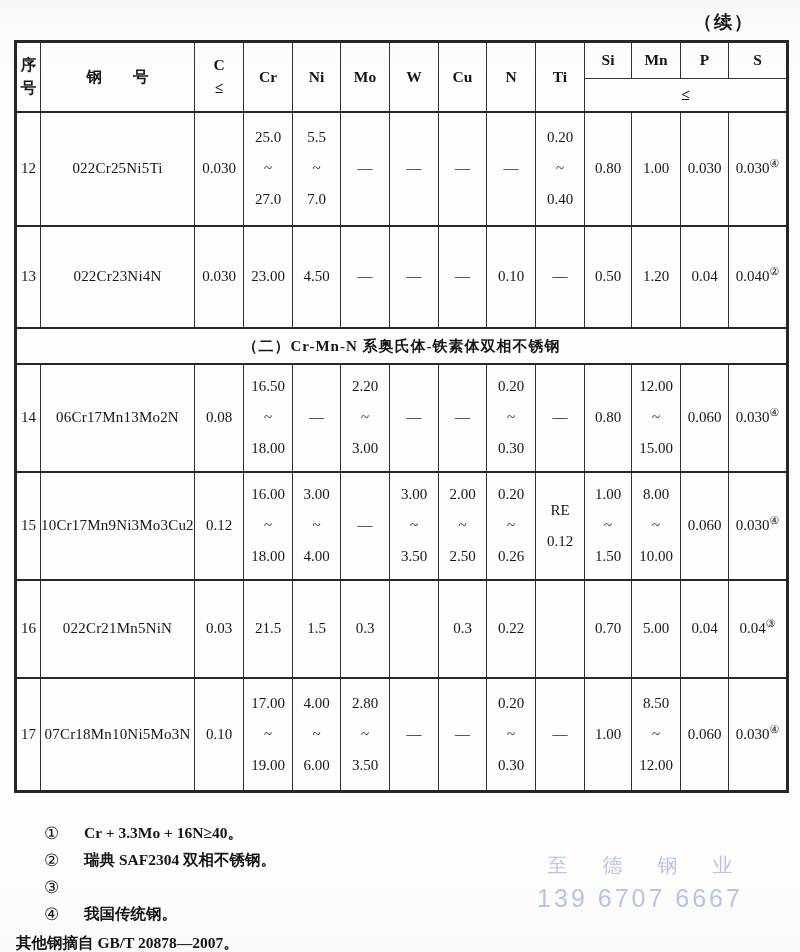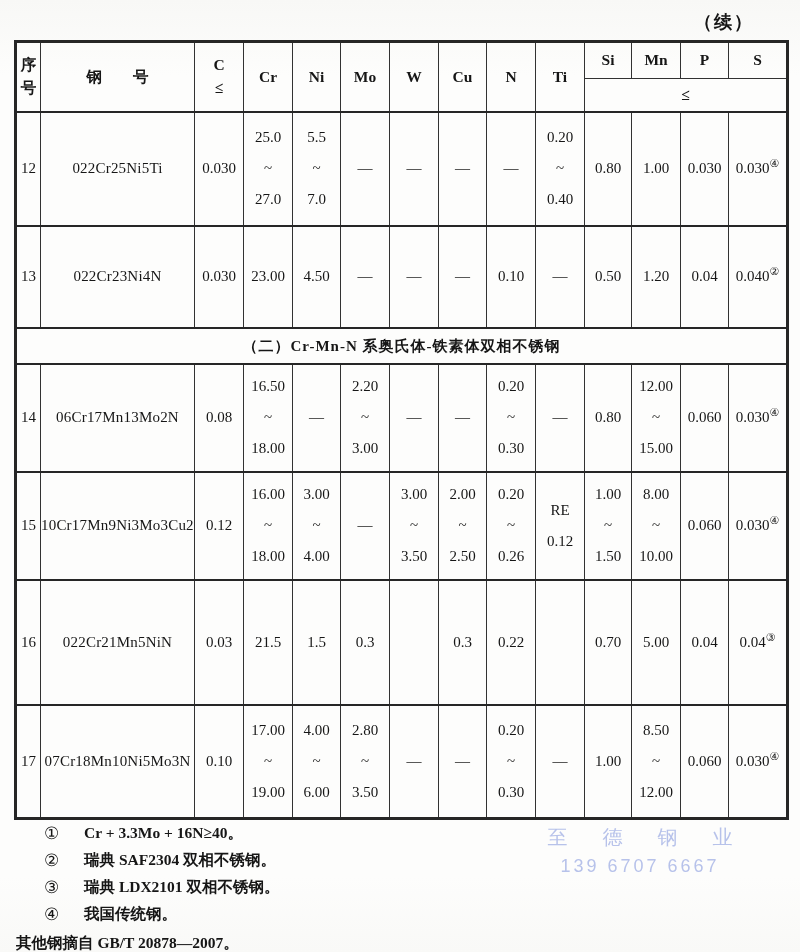--- a/index.html
+++ b/index.html
@@ -23,32 +23,32 @@
     overflow:hidden;
   }
   thead th{font-weight:bold;font-size:15.5px;line-height:1.45;}
   thead tr.hr1{height:37px;}
   thead tr.hr2{height:33px;}
   th.bb{border-bottom:2.6px solid #262626;}
   tbody td{border-top:2.6px solid #262626;}
   tr.h114{height:114px;}
   tr.h109{height:102px;}
   tr.h108{height:108px;}
-  tr.h117{height:125px;margin-left:36px;}
+  tr.h117{height:98px;margin-left:36px;}
   tr.sec{height:36px;}
   tr.sec td{font-weight:bold;font-size:15px;line-height:1.2;letter-spacing:1px;}
   td.grade{font-size:15px;letter-spacing:0.2px;}
   sup{font-size:11px;line-height:0;vertical-align:super;}
   .footnotes{position:absolute;left:44px;top:820px;}
   .fn{display:flex;align-items:center;height:27px;font-size:15.5px;font-weight:bold;}
   .fn .marker{width:40px;text-align:left;font-size:17px;font-weight:normal;}
   .source{position:absolute;left:16px;top:927px;font-size:15.5px;font-weight:bold;margin-top:6px;}
-  .watermark{position:absolute;left:515px;top:824px;width:250px;text-align:center;}
+  .watermark{position:absolute;left:515px;top:852px;width:250px;text-align:center;}
   .wm1{font-size:20px;letter-spacing:15px;padding-left:15px;}
-  .wm2{font-size:18px;letter-spacing:3px;margin-top:5px;font-family:"Liberation Sans","DejaVu Sans",sans-serif;}
+  .wm2{font-size:25px;letter-spacing:3px;margin-top:5px;font-family:"Liberation Sans","DejaVu Sans",sans-serif;}
 </style>
 </head>
 <body>
 
 <div class="continued">（续）</div>
 
 <table class="alloy">
   <colgroup>
     <col style="width:25px">
       <col style="width:154px">
@@ -234,21 +234,20 @@
   <div class="fn">
     <span class="marker">①</span>
     <span>Cr + 3.3Mo + 16N≥40。</span>
   </div>
   <div class="fn">
     <span class="marker">②</span>
     <span>瑞典 SAF2304 双相不锈钢。</span>
   </div>
   <div class="fn">
     <span class="marker">③</span>
-    <span>瑞典 LDX2101 双相不锈钢。</span>
   </div>
   <div class="fn">
     <span class="marker">④</span>
     <span>我国传统钢。</span>
   </div>
 </div>
 
 <div class="source">其他钢摘自 GB/T 20878—2007。</div>
 
 <div class="watermark" style="color: rgb(183, 194, 234);">

